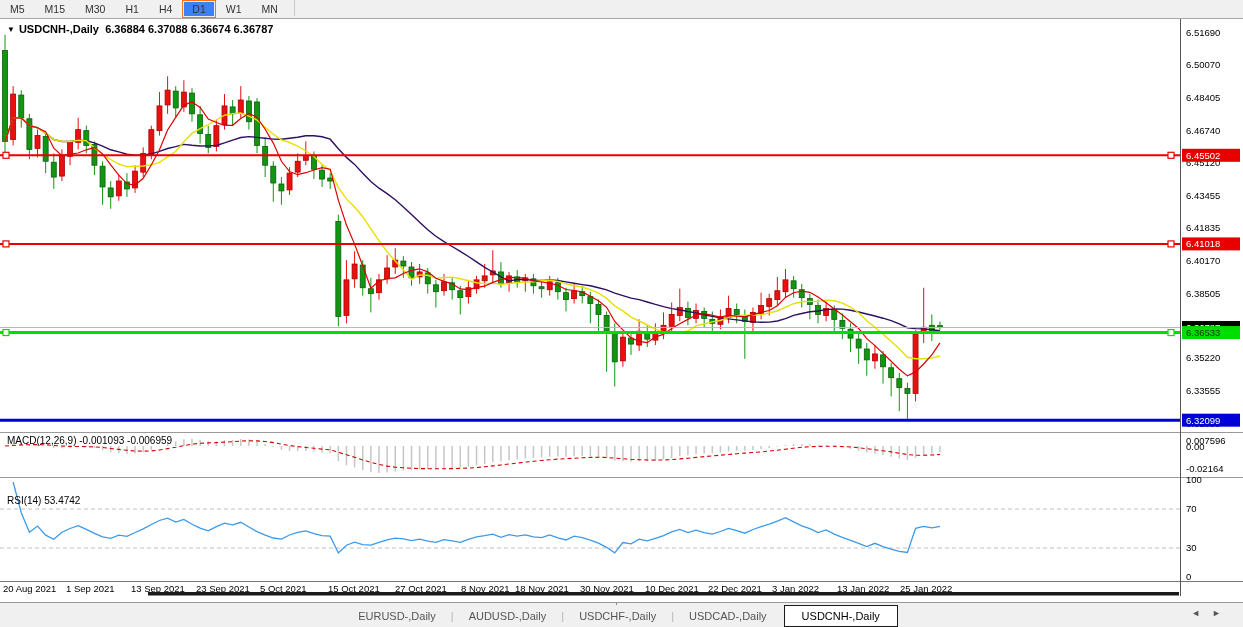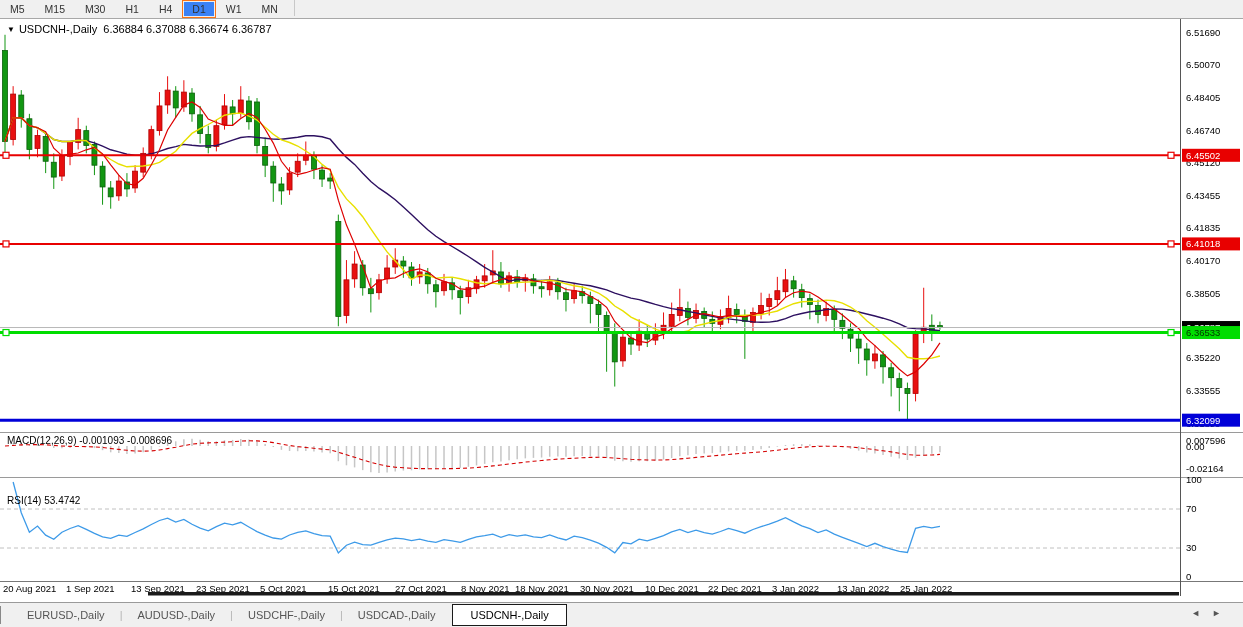--- a/index.html
+++ b/index.html
@@ -8,27 +8,27 @@
   
   #toolbar{position:absolute;left:0;top:0;width:1243px;height:18px;background:#f0f0f0;
            border-bottom:1px solid #a8a8a8;display:flex;align-items:flex-start;z-index:5;}
   .tf-btn{font-size:10.5px;color:#333;padding:1px 9px;margin:0;cursor:default;line-height:14px;border:1px solid transparent;}
   .tf-btn.active{background:#3b82f6;border:1px solid #f97316;box-shadow:inset 0 0 0 1px #eee;}
   .tb-sep{width:1px;height:16px;background:#c8c8c8;margin-left:6px;}
   
   #chart-wrap{position:absolute;left:0;top:18px;width:1243px;height:585px;}
   
   .overlay{position:absolute;z-index:4;white-space:nowrap;}
-  #chart-title{left:7px;top:23px;font-size:11px;font-weight:normal;color:#000;}
+  #chart-title{left:7px;top:23px;font-size:11px;font-weight:bold;color:#000;}
   #chart-title .dd{font-size:8px;position:relative;top:-1px;margin-right:4px;}
   #macd-label{left:7px;top:435px;font-size:10px;color:#000;}
   #rsi-label{left:7px;top:483px;font-size:10px;color:#000;margin-top:12px;}
   
   #tabbar{position:absolute;left:0;bottom:0;width:1243px;height:24px;background:#f0f0f0;
-          border-top:1px solid #9a9a9a;display:flex;align-items:center;z-index:5;}
+          border-top:1px solid #9a9a9a;display:flex;align-items:center;z-index:5;flex-direction:column;}
   .tab{font-size:11px;color:#555;padding:2px 15px;line-height:16px;}
   .tab.active{background:#ffffff;border:1px solid #1a1a1a;color:#000;margin:0 2px;padding:2px 17px;}
   .tab-sep{color:#b5b5b5;font-size:11px;}
   #tab-arrows{position:absolute;right:10px;top:5px;font-size:9px;color:#555;letter-spacing:12px;}
   #tabbar .edge{width:3px;height:18px;border-left:1px solid #888;margin-right:8px;}
 </style>
 </head>
 <body>
 
 <div id="app">
@@ -469,21 +469,21 @@
     <span class="dd">▼</span><span>USDCNH-,Daily</span>&nbsp;
     <span>6.36884</span>
     <span>6.37088</span>
     <span>6.36674</span>
     <span>6.36787</span>
   </div>
 
   <div class="overlay" id="macd-label">
     <span>MACD(12,26,9)</span>
     <span>-0.001093</span>
-    <span>-0.008696</span>
+    <span>-0.006959</span>
   </div>
 
   <div class="overlay" id="rsi-label">
     <span>RSI(14)</span>
     <span>53.4742</span>
   </div>
 
   <div id="tabbar">
     <div class="edge"></div>
     <div id="tabs-container" style="display:flex;align-items:center;">

